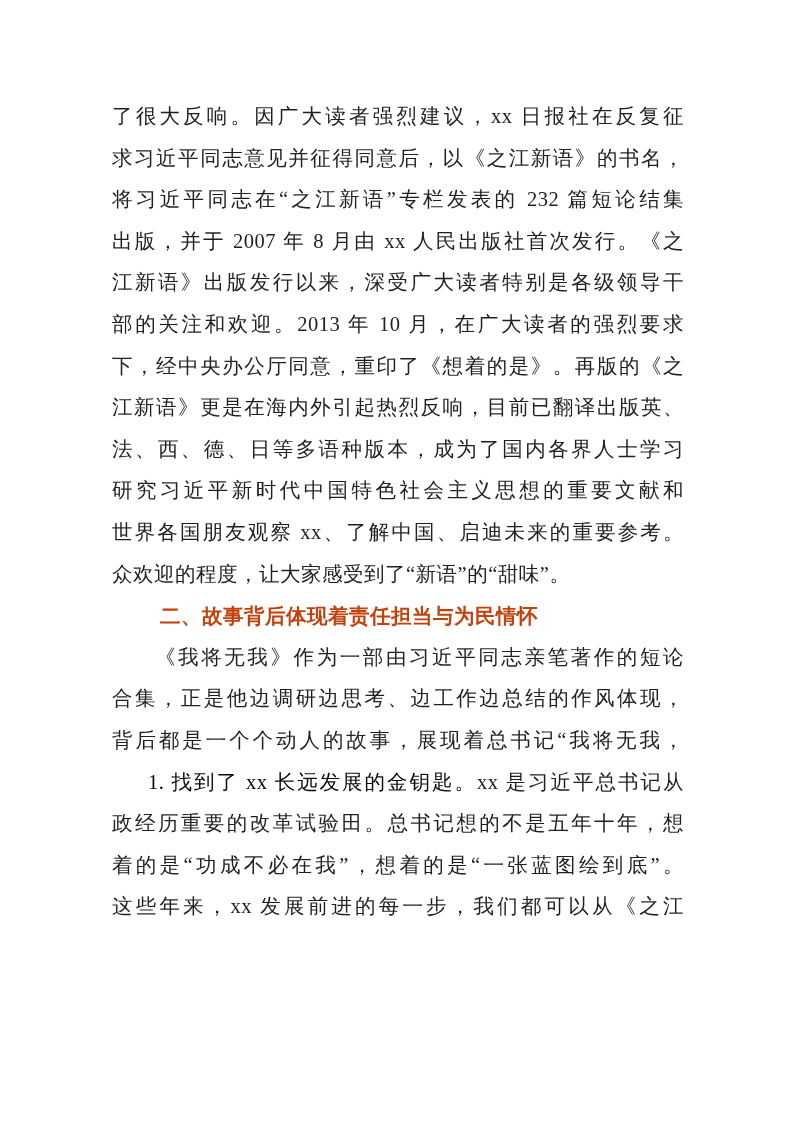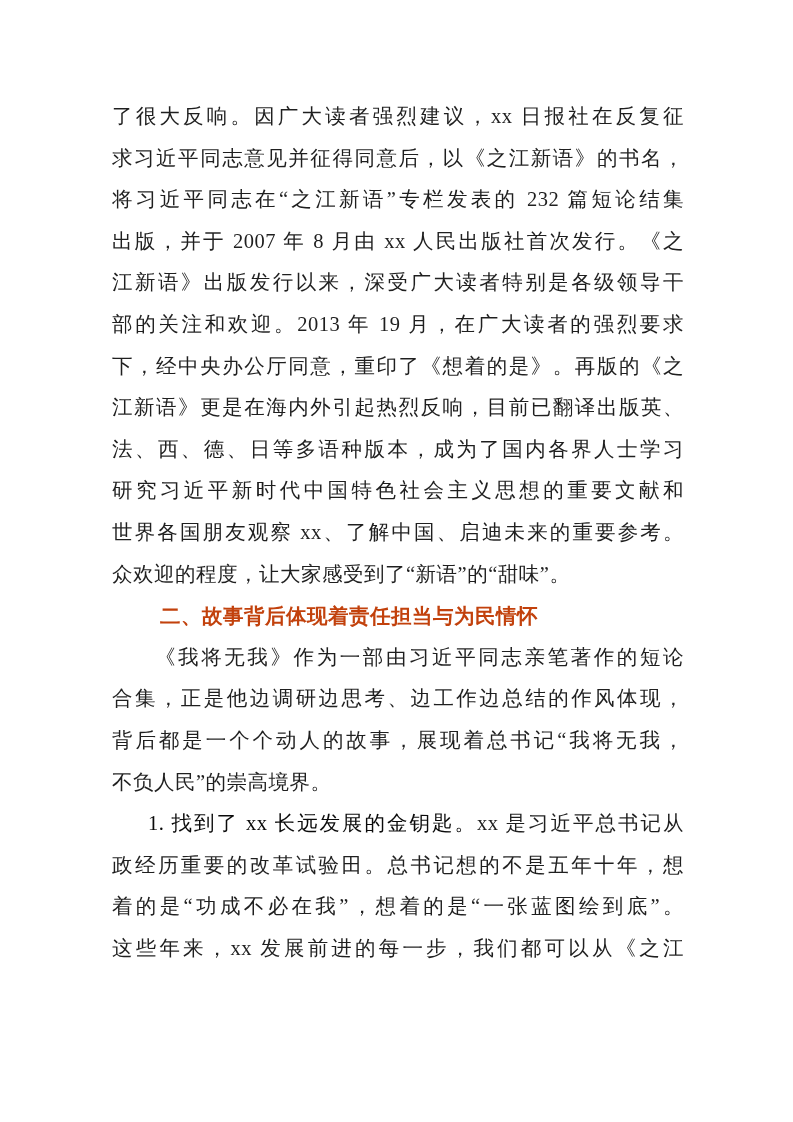--- a/index.html
+++ b/index.html
@@ -58,34 +58,33 @@
 <body>
 
 <div class="page">
   <div class="textblock">
 
     <div class="line">了很大反响。因广大读者强烈建议，xx 日报社在反复征</div>
     <div class="line">求习近平同志意见并征得同意后，以《之江新语》的书名，</div>
     <div class="line">将习近平同志在“之江新语”专栏发表的 232 篇短论结集</div>
     <div class="line">出版，并于 2007 年 8 月由 xx 人民出版社首次发行。《之</div>
     <div class="line">江新语》出版发行以来，深受广大读者特别是各级领导干</div>
-    <div class="line">部的关注和欢迎。2013 年 19 月，在广大读者的强烈要求</div>
+    <div class="line">部的关注和欢迎。2013 年 10 月，在广大读者的强烈要求</div>
     <div class="line">下，经中央办公厅同意，重印了《想着的是》。再版的《之</div>
     <div class="line">江新语》更是在海内外引起热烈反响，目前已翻译出版英、</div>
     <div class="line">法、西、德、日等多语种版本，成为了国内各界人士学习</div>
     <div class="line">研究习近平新时代中国特色社会主义思想的重要文献和</div>
     <div class="line">世界各国朋友观察 xx、了解中国、启迪未来的重要参考。</div>
     <div class="line lastline">众欢迎的程度，让大家感受到了“新语”的“甜味”。</div>
 
     <div class="line heading">二、故事背后体现着责任担当与为民情怀</div>
 
     <div class="line indent2">《我将无我》作为一部由习近平同志亲笔著作的短论</div>
     <div class="line">合集，正是他边调研边思考、边工作边总结的作风体现，</div>
     <div class="line">背后都是一个个动人的故事，展现着总书记“我将无我，</div>
-    <div class="line lastline">不负人民”的崇高境界。</div>
 
     <div class="line indentnum">
       <span class="boldrun">1. 找到了 xx 长远发展的金钥匙。</span><span>xx 是习近平总书记从</span>
     </div>
     <div class="line">政经历重要的改革试验田。总书记想的不是五年十年，想</div>
     <div class="line">着的是“功成不必在我”，想着的是“一张蓝图绘到底”。</div>
     <div class="line">这些年来，xx 发展前进的每一步，我们都可以从《之江</div>
 
   </div>
 </div>

